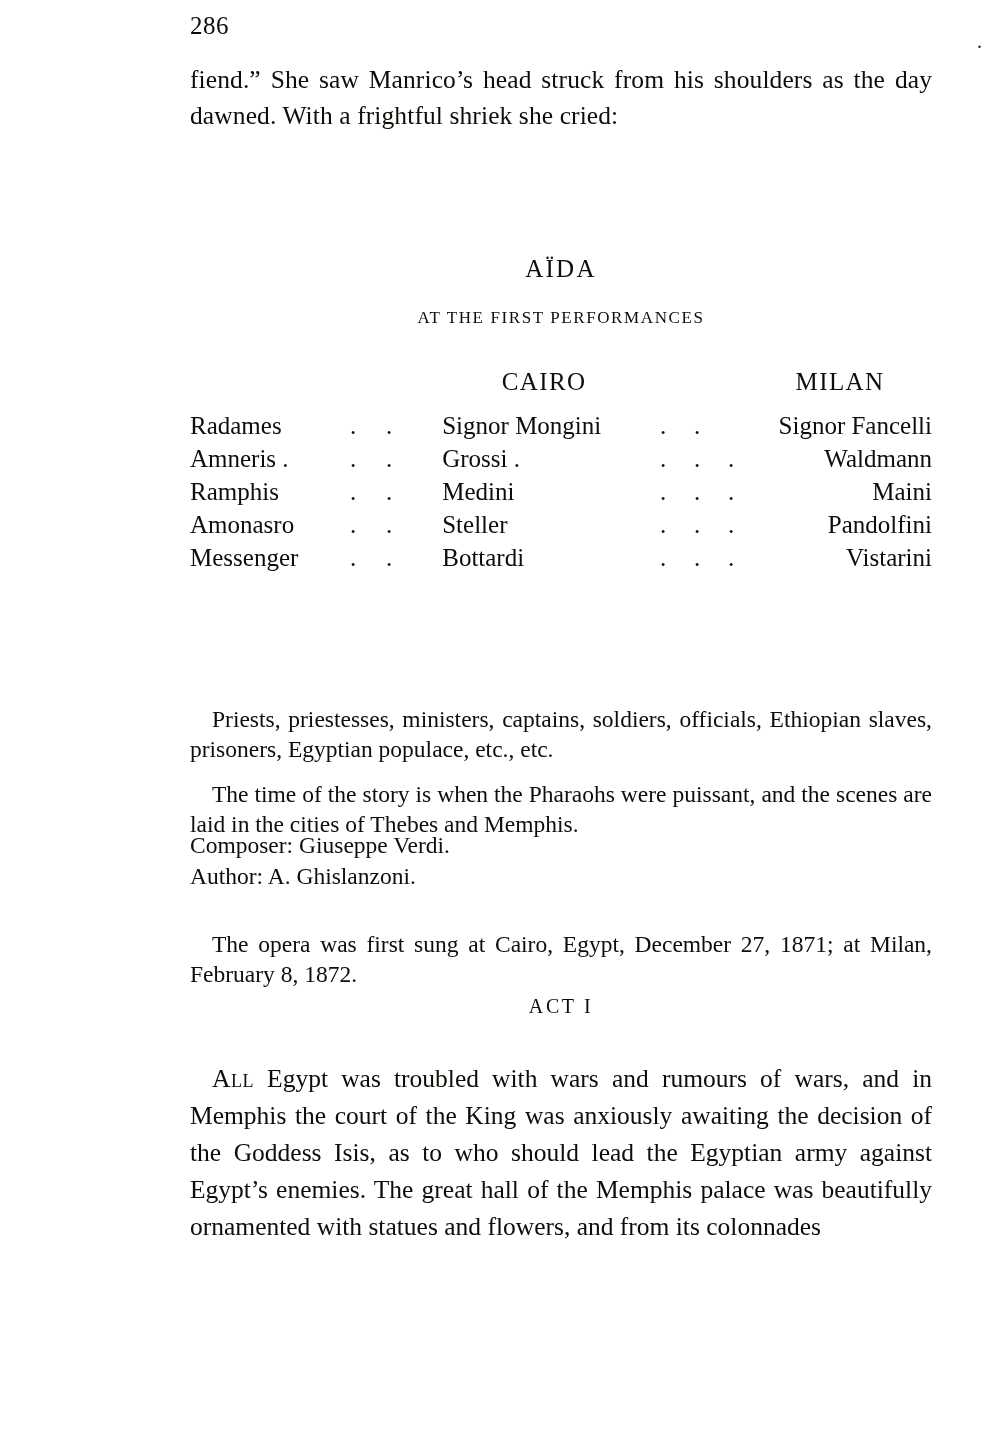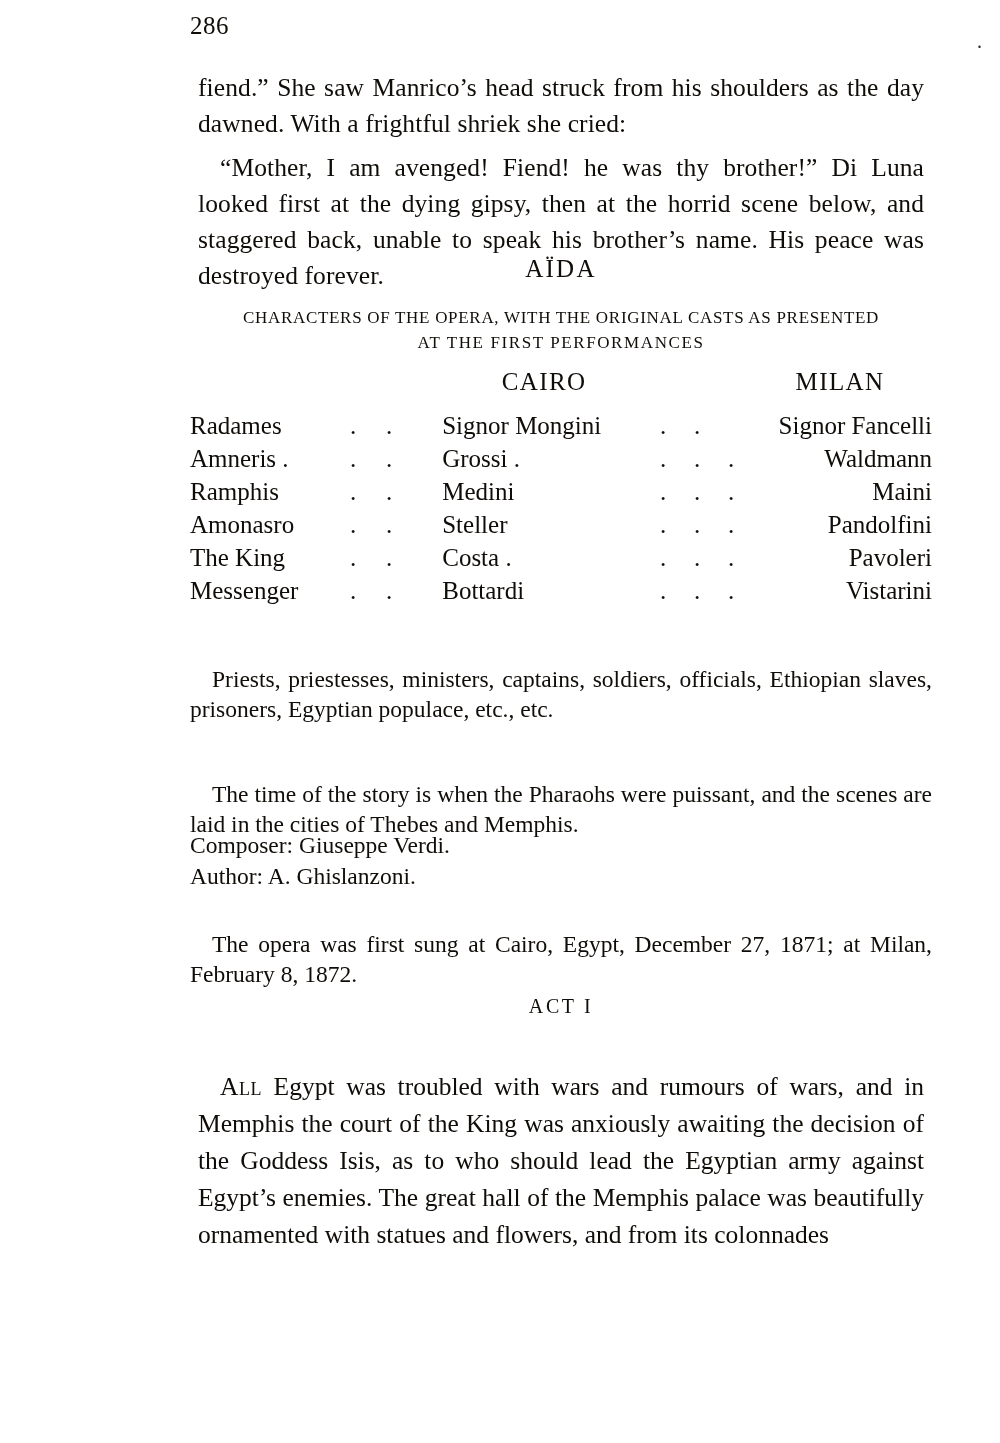--- a/index.html
+++ b/index.html
@@ -52,21 +52,21 @@
   .textblock {
     position: absolute;
     left: 190px;
     width: 742px;
   }
   .para {
     font-size: 25.5px;
     line-height: 36px;
     text-align: justify;
     text-justify: inter-word;
-    margin: 8px;
+    margin: 0;
   }
   .indent { text-indent: 22px; }
 
   
   #block-top { top: 62px; }
   #block-top .para { letter-spacing: 0.1px; }
 
   
   .opera-title {
     position: absolute;
@@ -129,21 +129,21 @@
 
   
   .note {
     position: absolute;
     left: 0;
     width: 742px;
     font-size: 23.5px;
     line-height: 30px;
     text-align: justify;
   }
-  #note-priests { top: 640px; }
+  #note-priests { top: 680px; }
   #note-time    { top: 755px; }
   #note-credits { top: 830px; line-height: 31px; text-align: left; }
   #note-first   { top: 905px; }
 
   .act-heading {
     position: absolute;
     left: 0;
     width: 742px;
     top: 995px;
     text-align: center;
@@ -179,28 +179,26 @@
 
 <div class="page">
 
   <div class="running-head">
     <div class="folio">286</div>
   </div>
   <div class="side-dot">.</div>
 
   <div class="textblock" id="block-top">
     <p class="para">fiend.”   She saw Manrico’s head struck from his shoulders as the day dawned.    With a frightful shriek she cried:</p>
-    <p class="para indent">“Mother, I am avenged!   Fiend!  he was thy brother!” Di Luna looked first at the dying gipsy, then at the horrid scene below, and staggered back, unable to speak his brother’s name.   His peace was destroyed forever.</p>
   </div>
 
   <div class="textblock" style="top:0;">
     <div class="opera-title">AÏDA</div>
 
     <div class="cast-caption">
-      <div class="l1">CHARACTERS OF THE OPERA, WITH THE ORIGINAL CASTS AS PRESENTED</div>
       <div class="l2">AT THE FIRST PERFORMANCES</div>
     </div>
 
     <table class="cast-table">
       <thead>
         <tr>
           <th class="c-role"></th>
           <th class="dots1"></th>
           <th class="c-cairo">CAIRO</th>
           <th class="dots2"></th>
@@ -230,27 +228,20 @@
             <td class="c-milan">Maini</td>
           </tr>
           <tr>
             <td class="c-role">Amonasro</td>
             <td class="dots1 dotrow"><span class="dot">.</span><span class="dot">.</span></td>
             <td class="c-cairo">Steller</td>
             <td class="dots2 dotrow cairo-inline-dots"><span class="dot">.</span><span class="dot">.</span><span class="dot">.</span></td>
             <td class="c-milan">Pandolfini</td>
           </tr>
           <tr>
-            <td class="c-role">The King</td>
-            <td class="dots1 dotrow"><span class="dot">.</span><span class="dot">.</span></td>
-            <td class="c-cairo">Costa .</td>
-            <td class="dots2 dotrow cairo-inline-dots"><span class="dot">.</span><span class="dot">.</span><span class="dot">.</span></td>
-            <td class="c-milan">Pavoleri</td>
-          </tr>
-          <tr>
             <td class="c-role">Messenger</td>
             <td class="dots1 dotrow"><span class="dot">.</span><span class="dot">.</span></td>
             <td class="c-cairo">Bottardi</td>
             <td class="dots2 dotrow cairo-inline-dots"><span class="dot">.</span><span class="dot">.</span><span class="dot">.</span></td>
             <td class="c-milan">Vistarini</td>
           </tr>
         </tbody>
     </table>
 
     <p class="note indent" id="note-priests">Priests, priestesses, ministers, captains, soldiers, officials, Ethiopian slaves, prisoners, Egyptian populace, etc., etc.</p>

